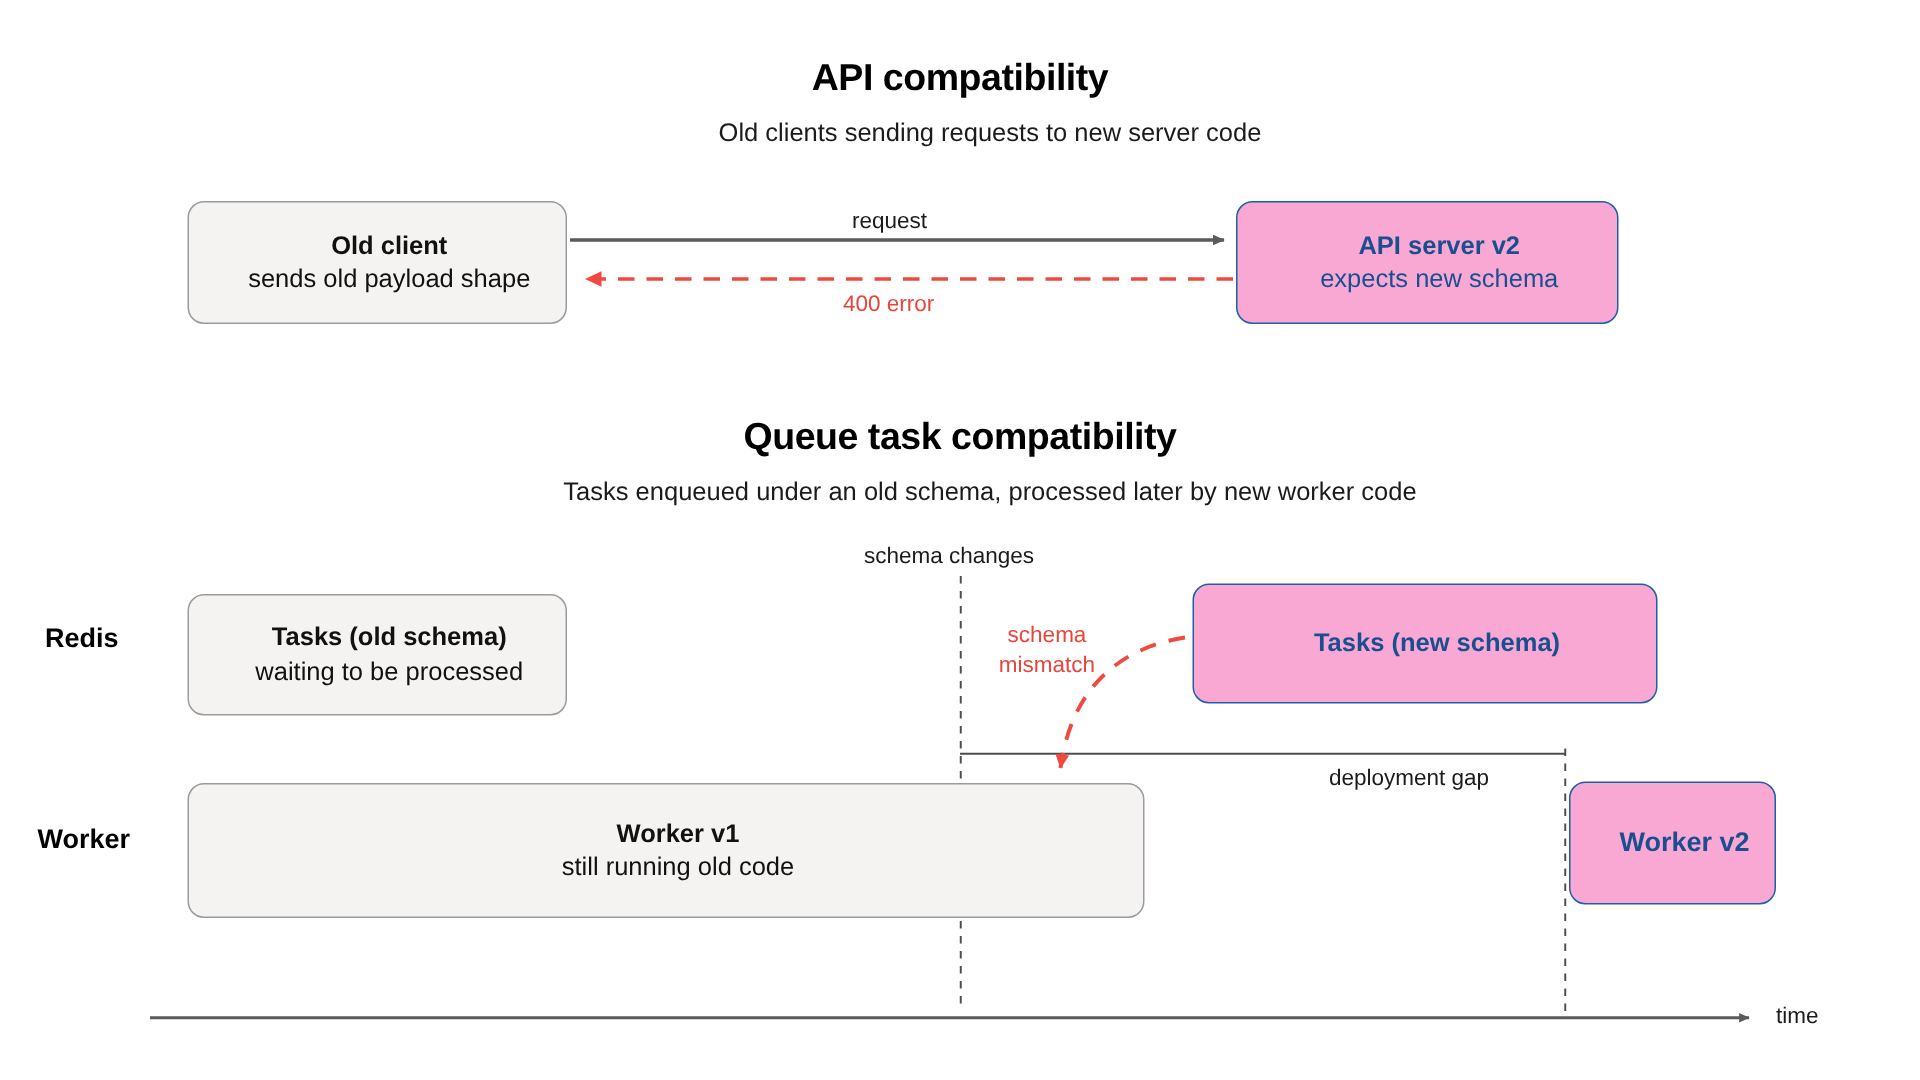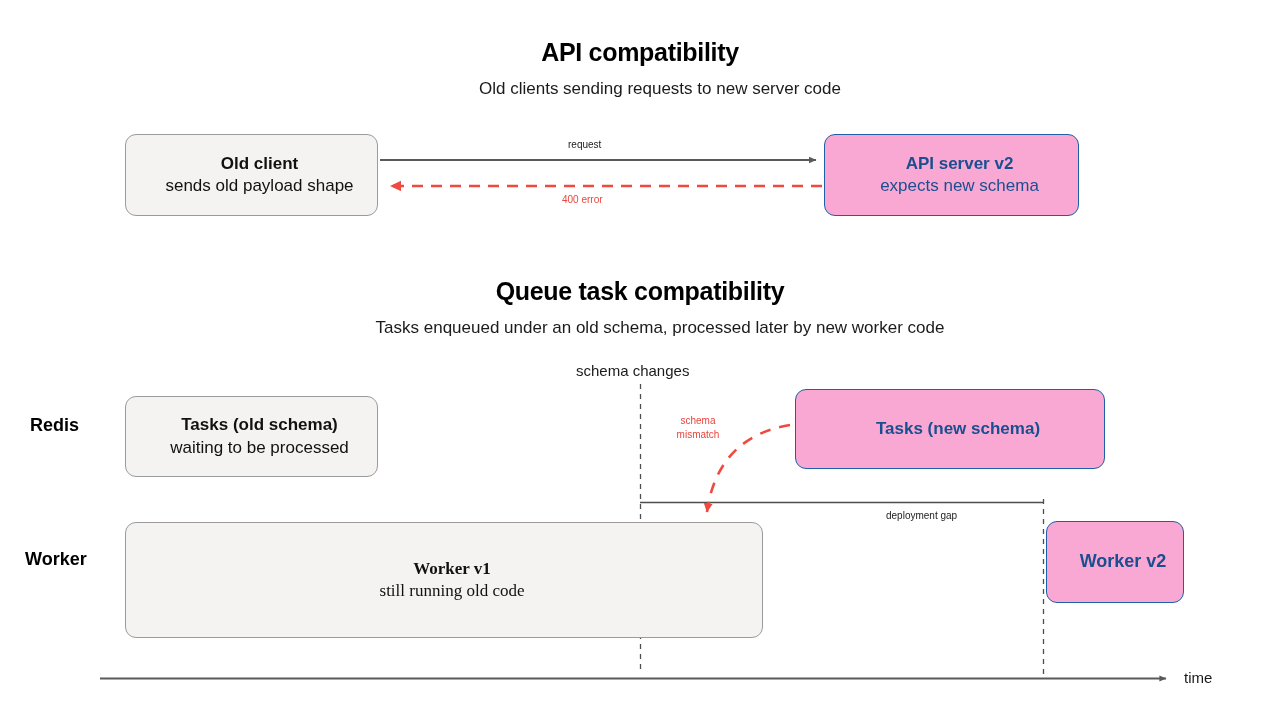--- a/index.html
+++ b/index.html
@@ -77,38 +77,38 @@
   .node.blue {
     background: #f9a8d4;
     border: 1.8px solid #1e5fa8;
     color: #1a4f8f;
   }
 
   #box-old-client  { left: 125px; top: 134px;  width: 253px; height: 82px; }
   #box-api-server  { left: 824px; top: 134px;  width: 255px; height: 82px; }
   #box-tasks-old   { left: 125px; top: 396px;  width: 253px; height: 81px; }
   #box-tasks-new   { left: 795px; top: 389px;  width: 310px; height: 80px; }
-  #box-worker-v1   { left: 125px; top: 522px;  width: 638px; height: 116px; font-family: Liberation Serif, serif; }
+  #box-worker-v1   { left: 125px; top: 522px;  width: 638px; height: 90px; }
   #box-worker-v2   { left: 1046px; top: 521px; width: 138px; height: 82px; }
   #box-worker-v2 .t1 { font-size: 18px; }
 
   
   .lane-label {
     position: absolute;
     font-weight: bold;
     font-size: 18px;
     color: #000000;
   }
   #lane-redis  { left: 30px; top: 415px; }
   #lane-worker { left: 25px; top: 549px; }
 
   
   .edge-label {
     position: absolute;
-    font-size: 10px;
+    font-size: 15px;
     white-space: nowrap;
   }
   .edge-label.dark { color: #1b1b1b; }
   .edge-label.red  { color: #e8453c; text-align: center; }
 
   #lbl-request    { left: 568px; top: 139px; }
   #lbl-400        { left: 562px; top: 194px; }
   #lbl-schema-changes { left: 576px; top: 362px; font-size: 15px; color: #1b1b1b; }
   #lbl-mismatch   { left: 655px; top: 414px; width: 86px; line-height: 1.35; }
   #lbl-deploy-gap { left: 886px; top: 510px; }

